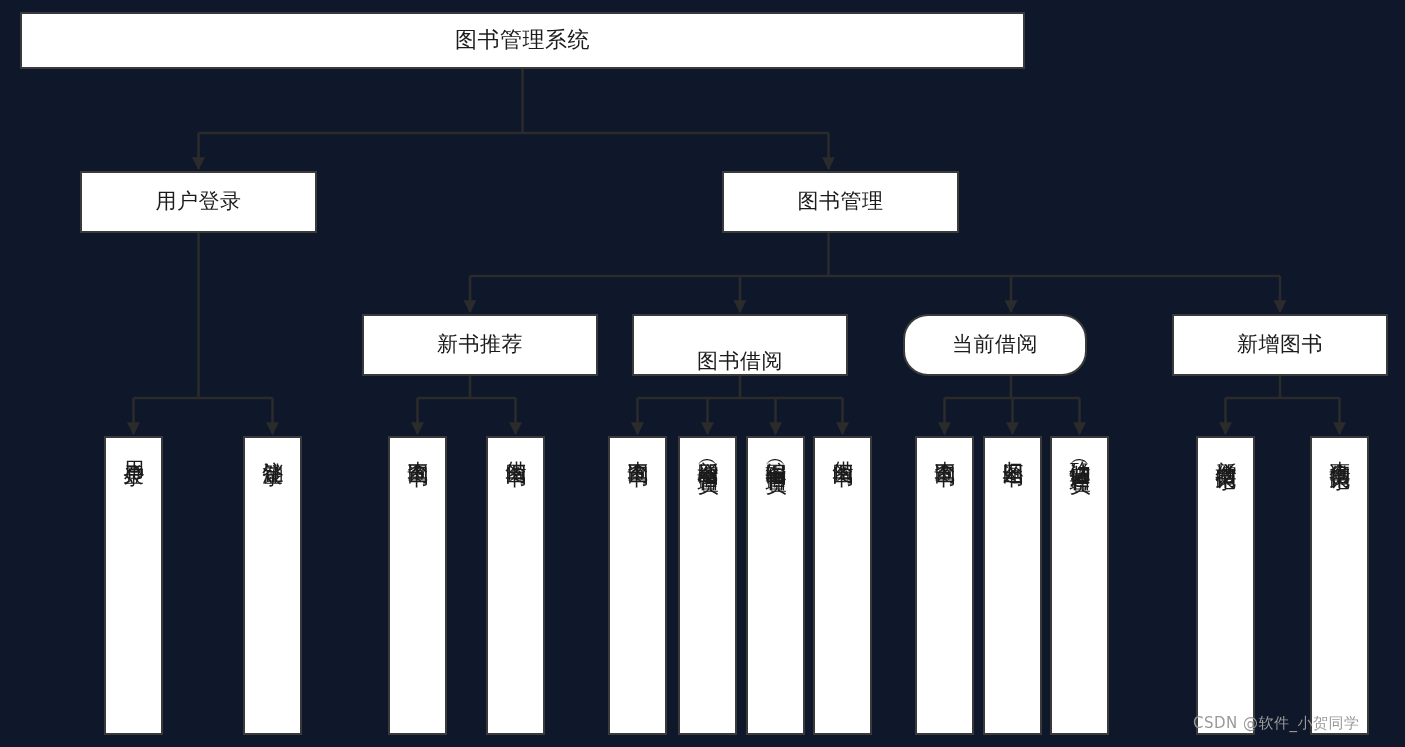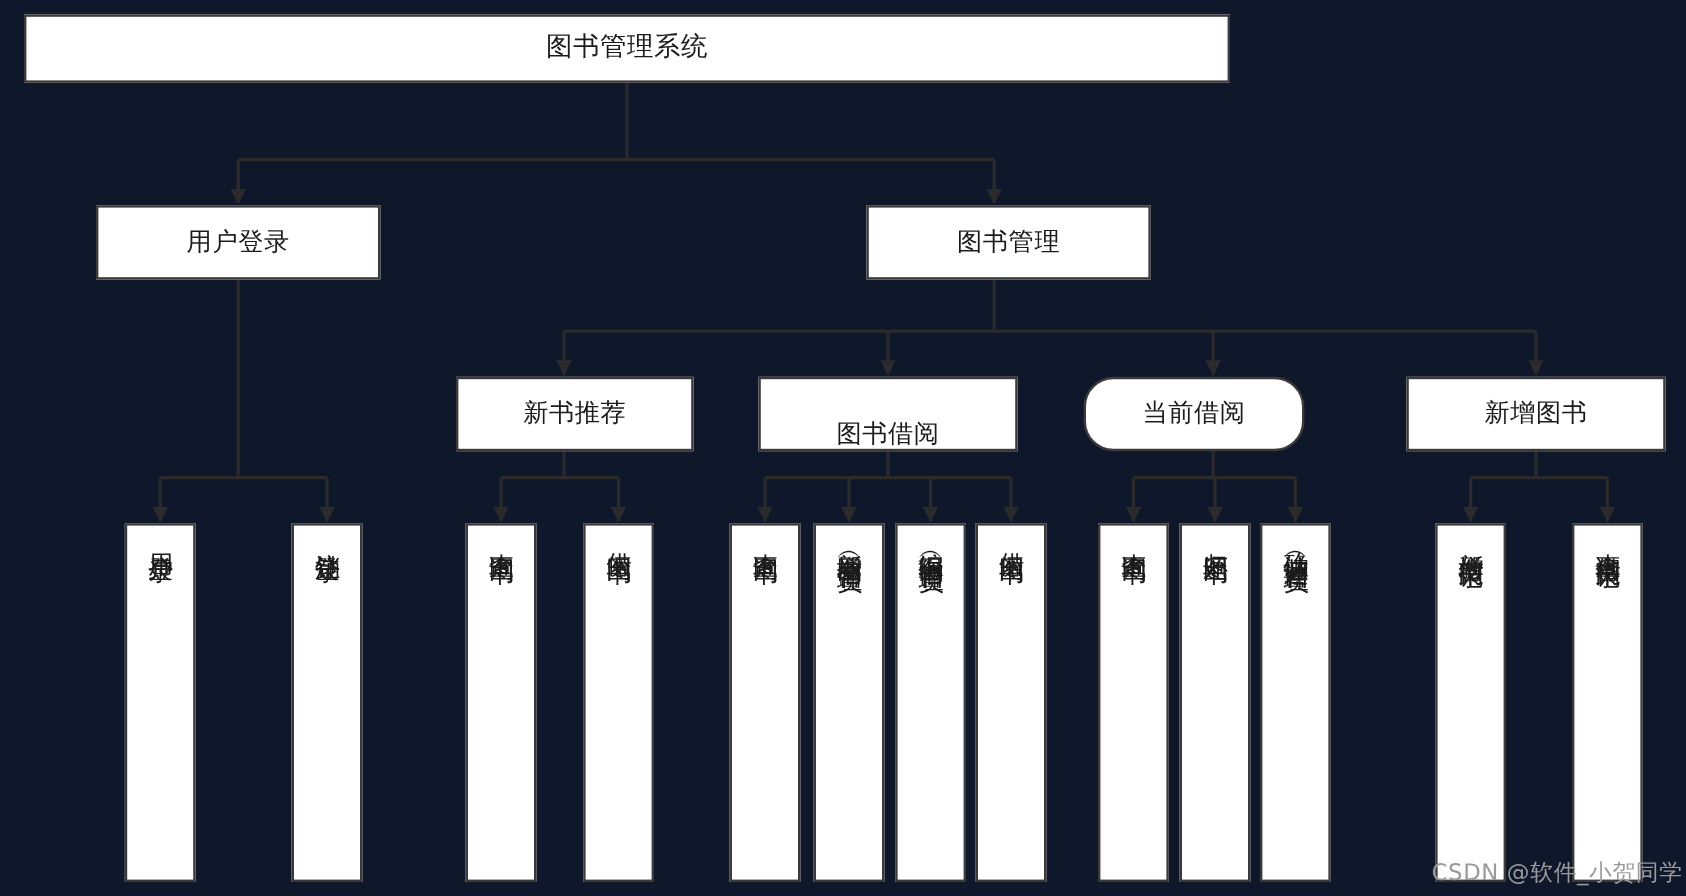--- a/index.html
+++ b/index.html
@@ -56,21 +56,21 @@
     font-size: 21px;
     letter-spacing: 2px;
     line-height: 1.0;
     white-space: nowrap;
   }
   .node.root .label { font-size: 22px; }
   #watermark {
     position: absolute;
     left: 1193px;
     top: 714px;
-    font-size: 19px;
+    font-size: 15px;
     color: #9a9a9a;
     letter-spacing: 0.5px;
     white-space: nowrap;
     z-index: 5;
   }
 </style>
 </head>
 <body>
 
 <div id="canvas">
@@ -121,21 +121,21 @@
   <div id="nodes-layer">
       <div class="node horizontal root" style="left: 20px; top: 12px; width: 1005px; height: 57px;">
         <span class="label">图书管理系统</span>
       </div>
       <div class="node horizontal" style="left: 80px; top: 171px; width: 237px; height: 62px;">
         <span class="label">用户登录</span>
       </div>
       <div class="node horizontal" style="left: 710px; top: 171px; width: 237px; height: 62px; margin-left: 12px;">
         <span class="label">图书管理</span>
       </div>
-      <div class="node horizontal" style="left: 380px; top: 314px; width: 198px; height: 62px;">
+      <div class="node horizontal" style="left: 362px; top: 314px; width: 236px; height: 62px;">
         <span class="label">新书推荐</span>
       </div>
       <div class="node horizontal" style="left: 632px; top: 314px; width: 216px; height: 62px; align-items: flex-end;">
         <span class="label">图书借阅</span>
       </div>
       <div class="node horizontal" style="left: 903px; top: 314px; width: 184px; height: 62px; border-radius: 25px;">
         <span class="label">当前借阅</span>
       </div>
       <div class="node horizontal" style="left: 1172px; top: 314px; width: 216px; height: 62px;">
         <span class="label">新增图书</span>

